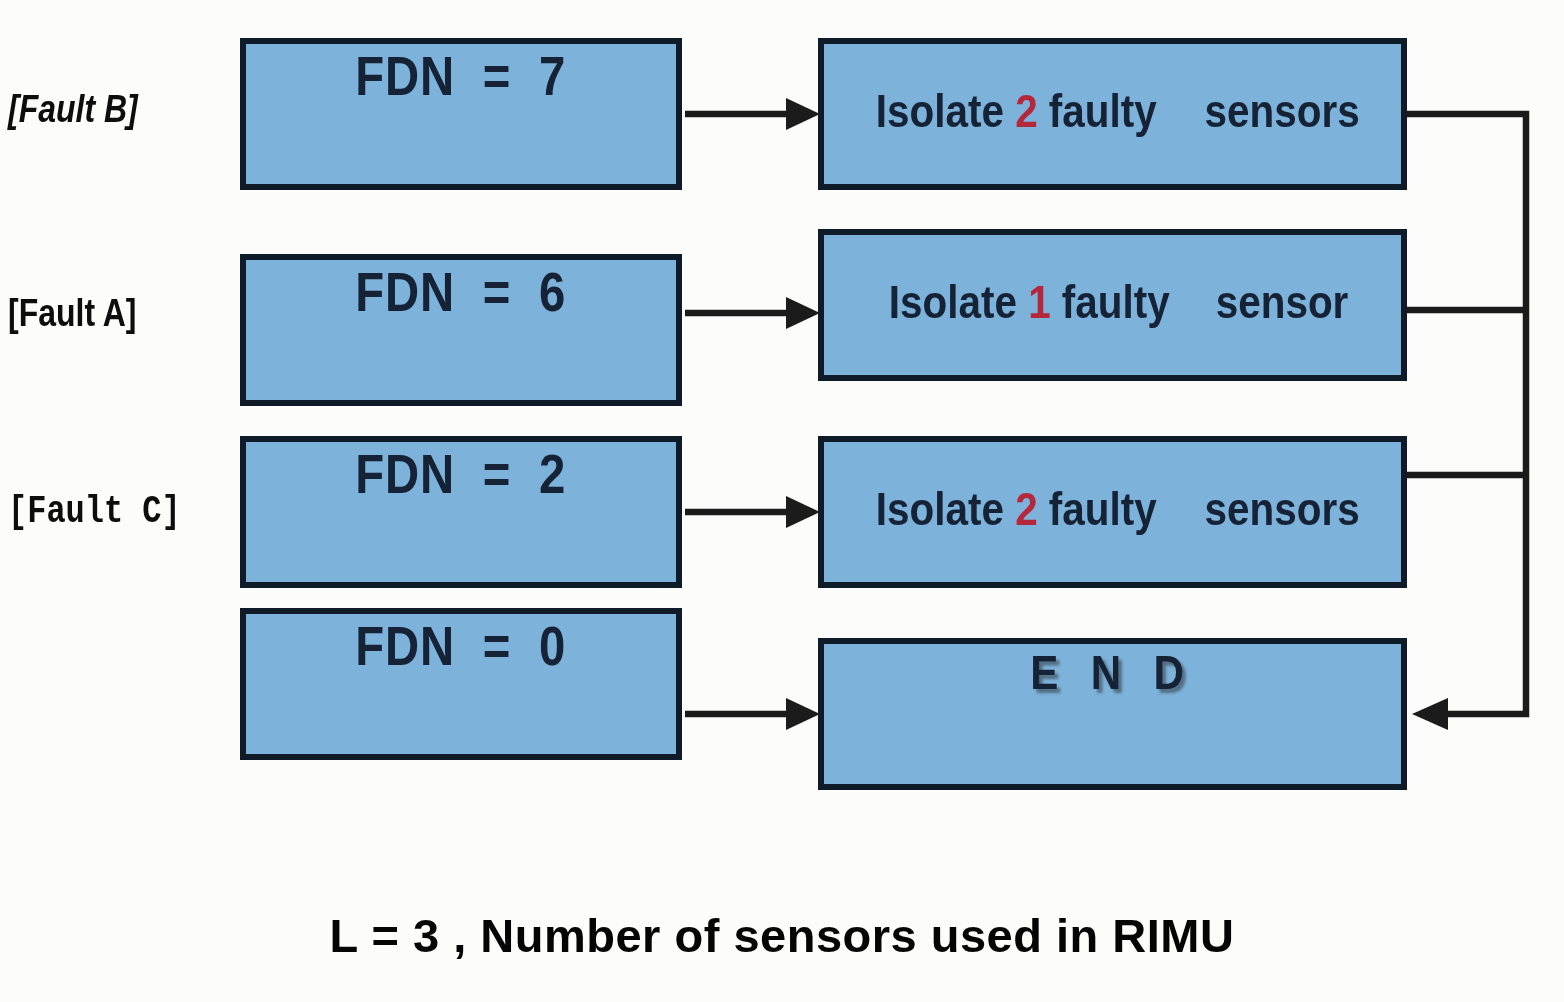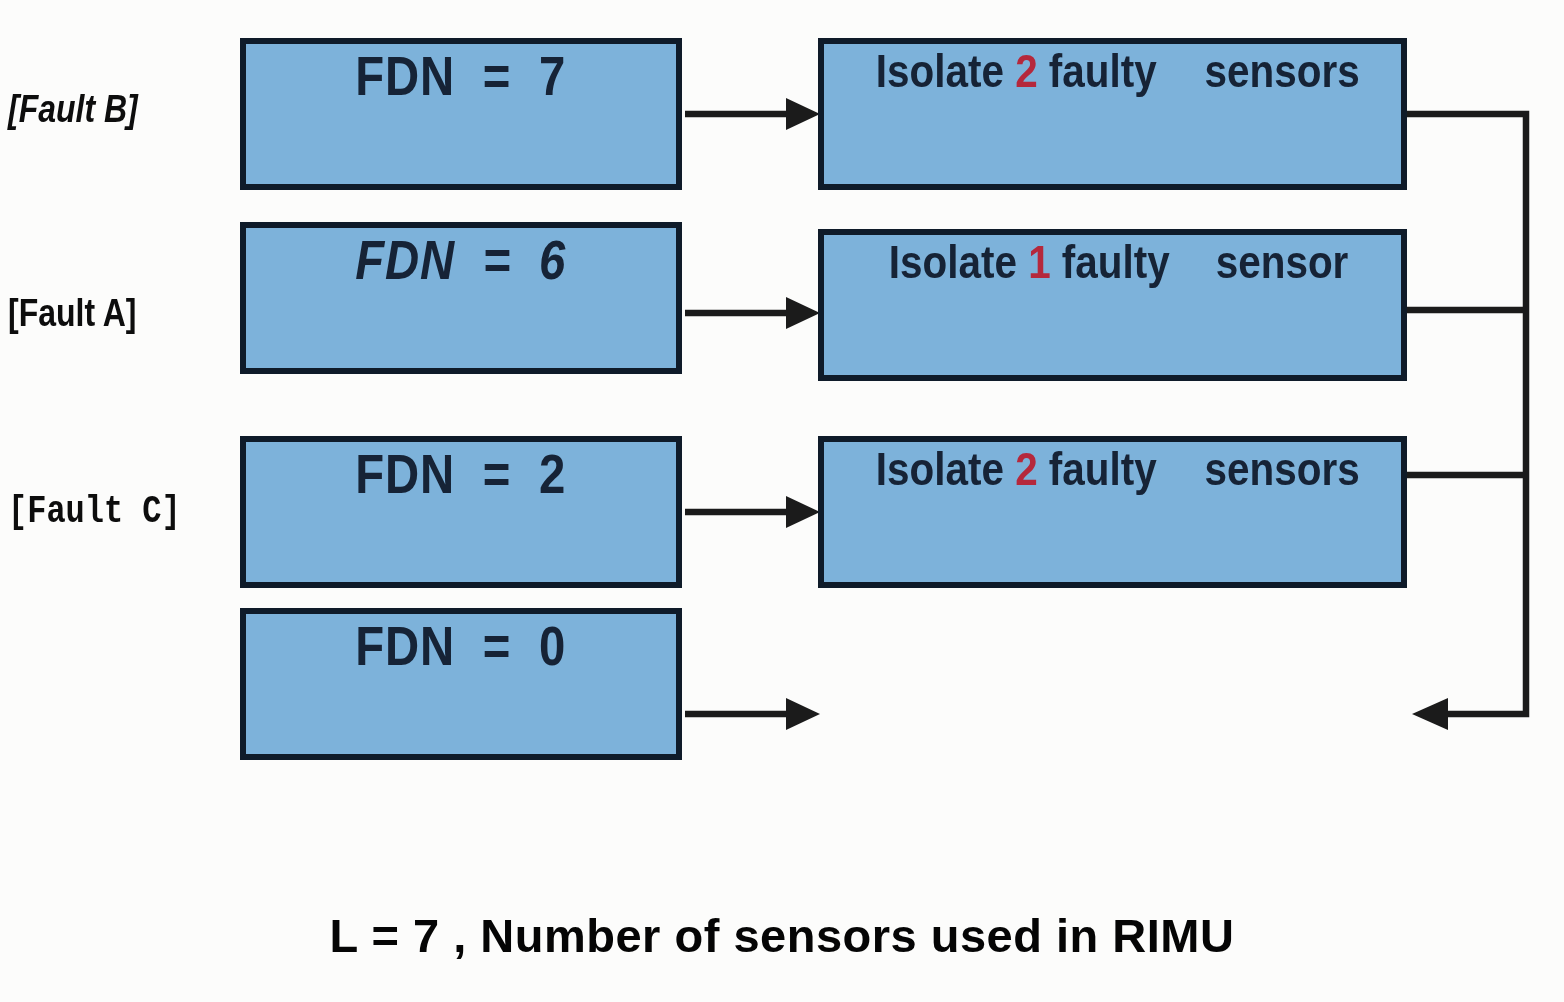--- a/index.html
+++ b/index.html
@@ -58,20 +58,21 @@
   .fdn-text{
     font-size:55px;font-weight:bold;
     color:var(--box-text);
     word-spacing:16px;
     letter-spacing:1px;
   }
   .action-text{
     font-size:47px;font-weight:bold;
     color:var(--box-text);
     line-height:1.13;
+    margin-top:40px;
   }
   .action-text .num-red{color:var(--highlight-red);}
   .end-text{
     font-size:49px;font-weight:bold;
     color:var(--box-text);
     letter-spacing:12px;
     text-shadow:4px 4px 3px rgba(50,55,60,0.55);
   }
   .caption{
     position:absolute;
@@ -128,21 +129,21 @@
     <span class="fdn-text ccenter">FDN = 7</span>
   </div>
   <div class="node right-col" style="top:38px;">
     <div class="action-text">
       <div class="ccenter"><span>Isolate</span> <span class="num-red">2</span> <span>faulty</span></div>
       <div class="ccenter">sensors</div>
     </div>
   </div>
 
   <div class="fault-label" style="top:286px;"><span class="condense">[Fault A]</span></div>
-  <div class="node left-col" style="top:222px;font-style:italic;">
+  <div class="node left-col" style="top:254px;">
     <span class="fdn-text ccenter">FDN = 6</span>
   </div>
   <div class="node right-col" style="top:229px;">
     <div class="action-text">
       <div class="ccenter"><span>Isolate</span> <span class="num-red">1</span> <span>faulty</span></div>
       <div class="ccenter">sensor</div>
     </div>
   </div>
 
   <div class="fault-label" style="top:485px;font-family:Liberation Mono, monospace;"><span class="condense">[Fault C]</span></div>
@@ -152,16 +153,19 @@
   <div class="node right-col" style="top:436px;">
     <div class="action-text">
       <div class="ccenter"><span>Isolate</span> <span class="num-red">2</span> <span>faulty</span></div>
       <div class="ccenter">sensors</div>
     </div>
   </div>
 
   <div class="node left-col" style="top:608px;">
     <span class="fdn-text ccenter">FDN = 0</span>
   </div>
+  <div class="node right-col" style="top:638px;">
+    <span class="end-text ccenter">E N D</span>
+  </div>
 
-  <div class="caption">L = 7 , Number of sensors used in RIMU</div>
+  <div class="caption">L = 3 , Number of sensors used in RIMU</div>
 
 </div>
 
 </body></html>

